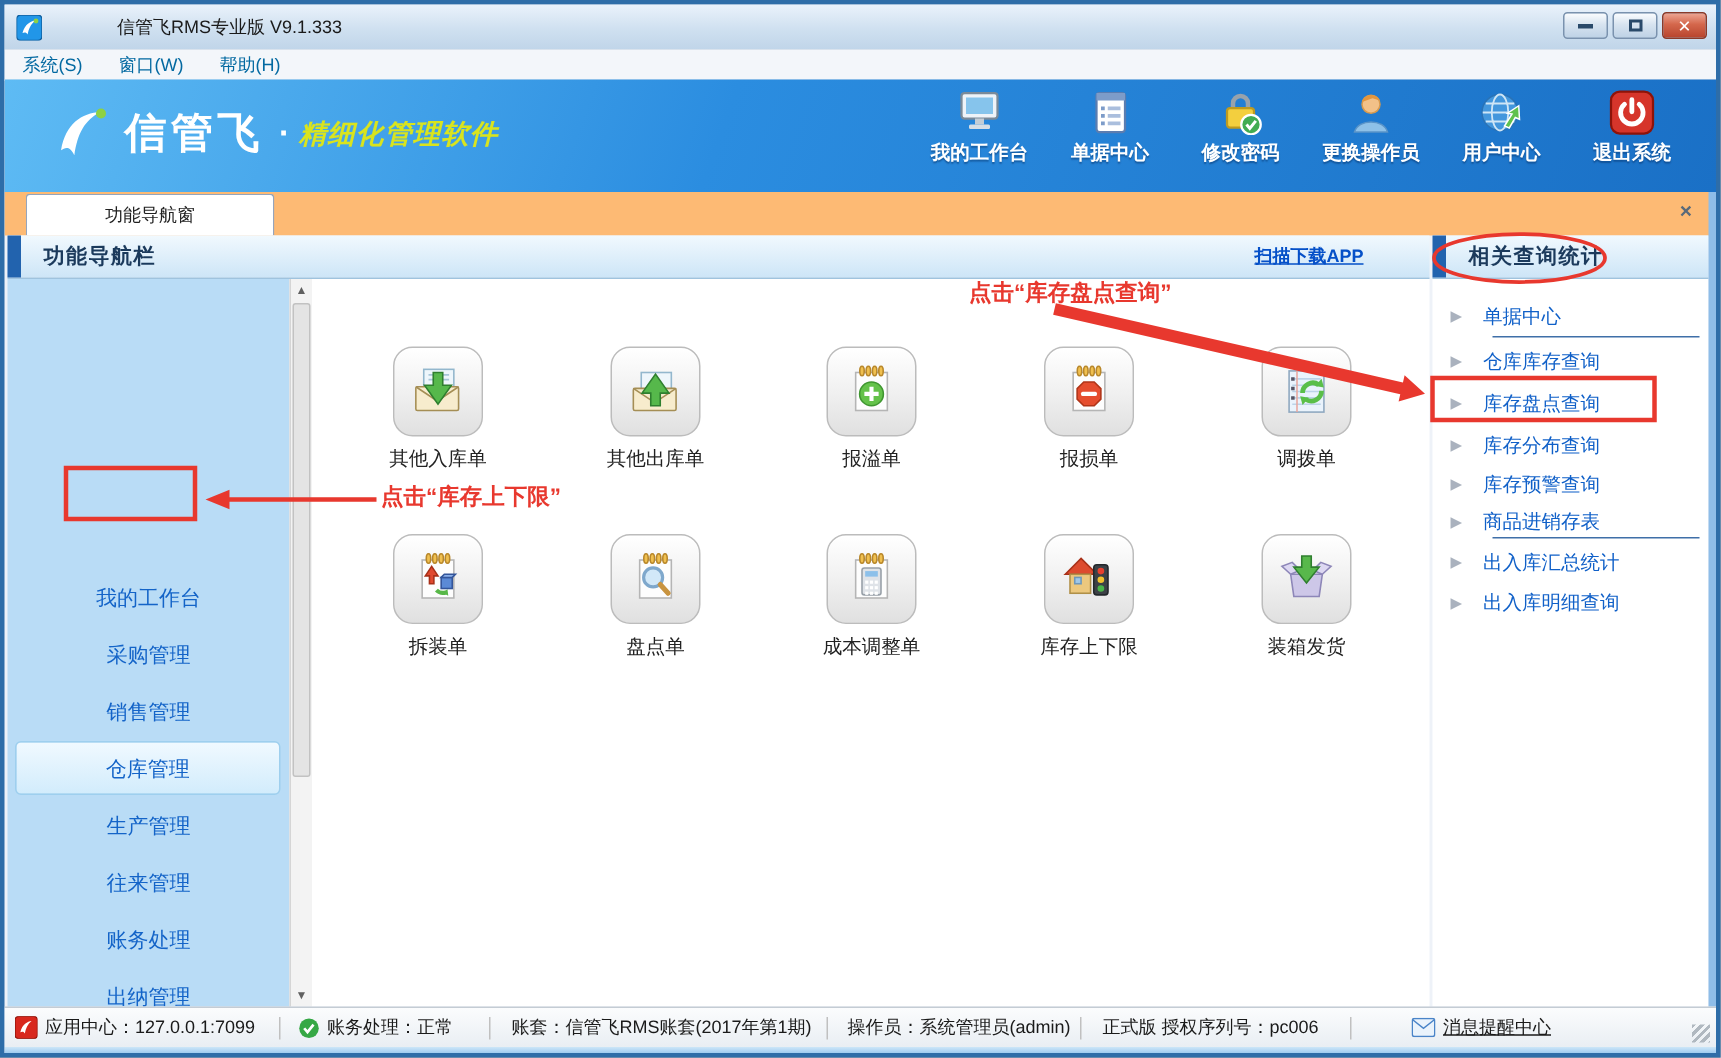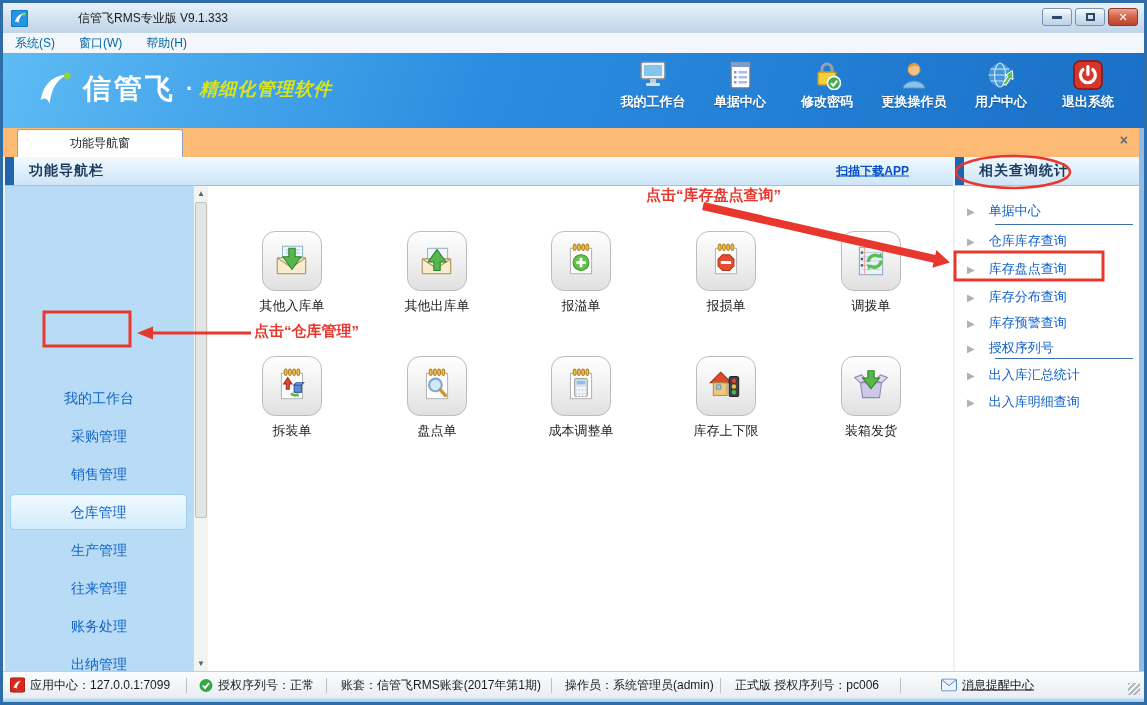--- a/index.html
+++ b/index.html
@@ -399,21 +399,21 @@
     <div class="q-item" style="top:100px">
       <span class="q-arrow">▶</span>
       <span class="q-label">库存分布查询</span>
     </div>
     <div class="q-item" style="top:126px">
       <span class="q-arrow">▶</span>
       <span class="q-label">库存预警查询</span>
     </div>
     <div class="q-item" style="top:151px">
       <span class="q-arrow">▶</span>
-      <span class="q-label">授权序列号</span>
+      <span class="q-label">商品进销存表</span>
     </div>
     <div class="q-div" style="top:172px"></div>
     <div class="q-item" style="top:178px">
       <span class="q-arrow">▶</span>
       <span class="q-label">出入库汇总统计</span>
     </div>
     <div class="q-item" style="top:205px">
       <span class="q-arrow">▶</span>
       <span class="q-label">出入库明细查询</span>
     </div>
@@ -427,21 +427,21 @@
         <path d="M4 12 C5.5 6 9.5 4 12.5 3.6 C9.5 6 8.2 9 7.4 13 C6.4 11.2 5.2 11.6 4 12 z" fill="#fff"></path>
       </svg>
       <span>应用中心：127.0.0.1:7099</span>
     </div>
     <div class="st-sep" style="left:183px"></div>
     <div class="st-seg" style="left:196px">
       <svg width="14" height="14" viewBox="0 0 14 14">
         <circle cx="7" cy="7" r="6.5" fill="#35a845"></circle>
         <path d="M3.8 7 l2.2 2.6 4-5" stroke="#fff" stroke-width="1.8" fill="none"></path>
       </svg>
-      <span>授权序列号：正常</span>
+      <span>账务处理：正常</span>
     </div>
     <div class="st-sep" style="left:323px"></div>
     <div class="st-seg" style="left:338px">
       <span>账套：信管飞RMS账套(2017年第1期)</span>
     </div>
     <div class="st-sep" style="left:548px"></div>
     <div class="st-seg" style="left:562px">
       <span>操作员：系统管理员(admin)</span>
     </div>
     <div class="st-sep" style="left:717px"></div>
@@ -461,15 +461,15 @@
   <div class="bottomstrip"></div>
 
   <svg class="overlay" viewBox="0 0 1141 699">
     <ellipse cx="1010" cy="169" rx="57" ry="16" fill="none" stroke="#e8382e" stroke-width="2.5"></ellipse>
     <rect x="952" y="249" width="148" height="28" fill="none" stroke="#e8382e" stroke-width="3"></rect>
     <rect x="41" y="309" width="86" height="34" fill="none" stroke="#e8382e" stroke-width="3"></rect>
     <polygon fill="#e8382e" points="700.9,199.1 932.3,252.0 933.4,247.1 947,259.5 929.4,264.7 930.5,259.8 699.1,206.9"></polygon>
     <polygon fill="#e8382e" points="248,328.5 150,328.5 150,323.5 134,330 150,336.5 150,331.5 248,331.5"></polygon>
   </svg>
   <div class="ann" style="left:643px;top:183px">点击“库存盘点查询”</div>
-  <div class="ann" style="left:251px;top:319px">点击“仓库管理”</div>
+  <div class="ann" style="left:251px;top:319px">点击“库存上下限”</div>
 
 </div>
 
 </body></html>

